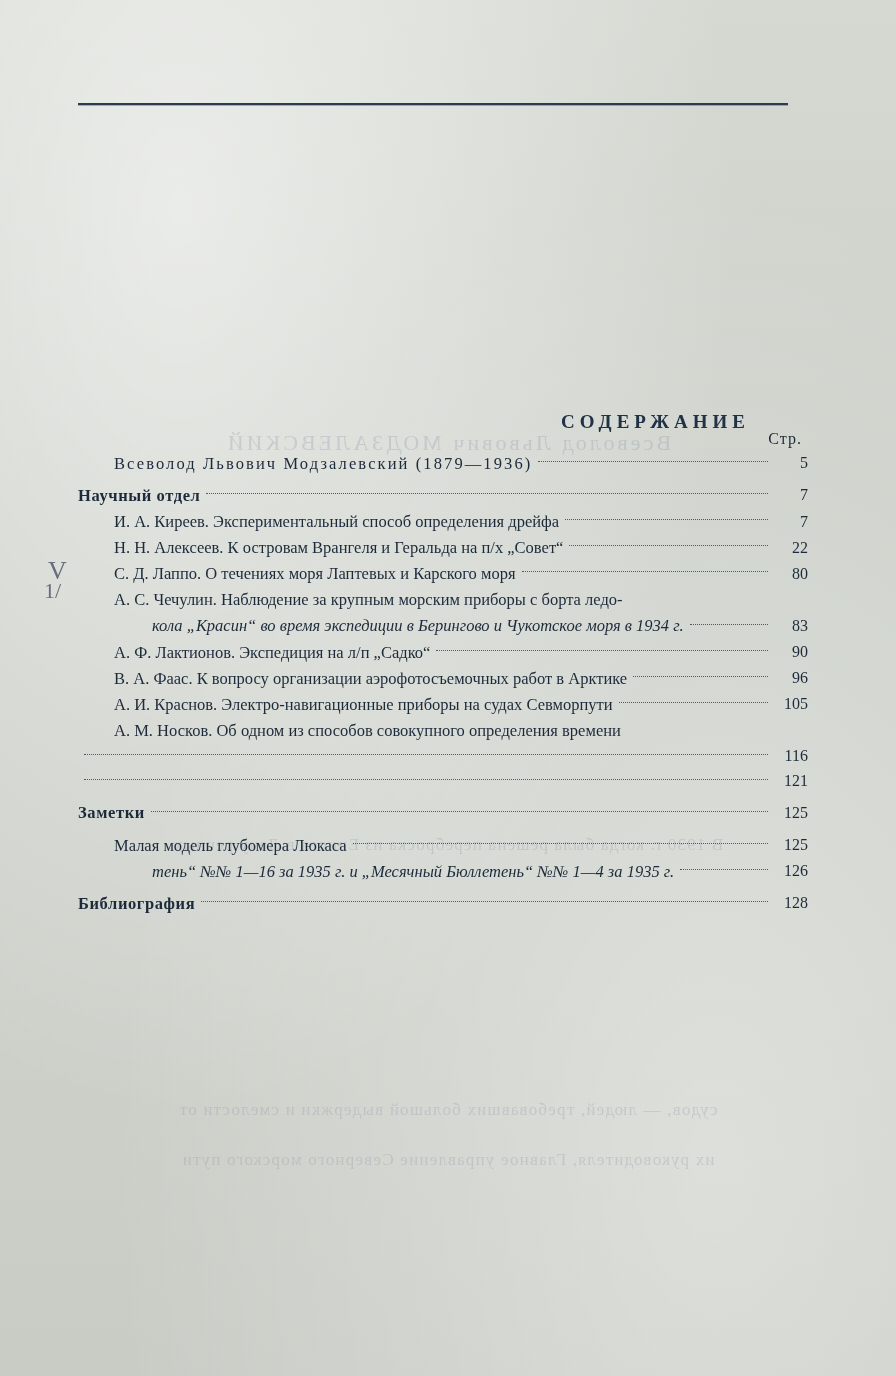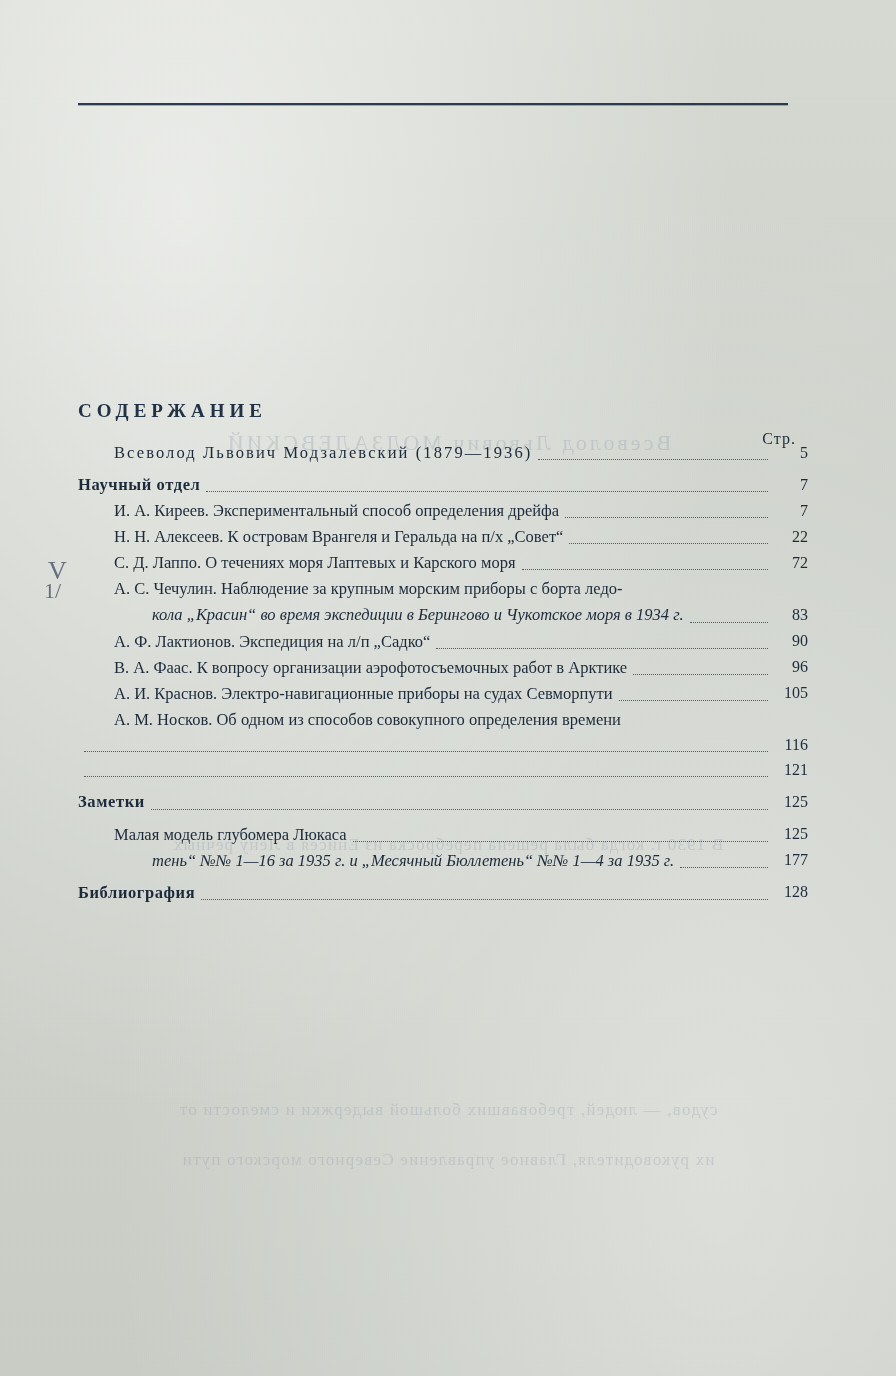--- a/index.html
+++ b/index.html
@@ -58,46 +58,46 @@
   }
 
   .content {
     position: absolute;
     left: 78px;
     top: 400px;
     width: 730px;
   }
 
   .toc-title {
-    text-align: left;
+    text-align: right;
     font-size: 19px;
     letter-spacing: 5px;
-    margin: 0 0 12px 0;
+    margin: 11px 0 12px 0;
     padding-right: 58px;
     color: #223246;
   }
 
   .str {
     position: absolute;
-    right: 12px;
+    right: 6px;
     top: 30px;
     font-size: 16px;
     letter-spacing: 1px;
   }
 
   .entries {
     margin-top: 18px;
     font-size: 16.5px;
     line-height: 1.52;
   }
 
   .entry {
     position: relative;
     display: flex;
-    align-items: flex-end;
+    align-items: center;
     margin-bottom: 1px;
   }
   .entry .txt {
     flex: 0 1 auto;
   }
   .entry .dots {
     flex: 1 1 auto;
     border-bottom: 1px dotted #33435a;
     margin: 0 6px 5px 6px;
     height: 1px;
@@ -177,21 +177,21 @@
 
     <div class="entry">
       <span class="txt indent">Н. Н. Алексеев. К островам Врангеля и Геральда на п/х „Совет“</span>
       <span class="dots"></span>
       <span class="pg">22</span>
     </div>
 
     <div class="entry">
       <span class="txt indent">С. Д. Лаппо. О течениях моря Лаптевых и Карского моря</span>
       <span class="dots"></span>
-      <span class="pg">72</span>
+      <span class="pg">80</span>
     </div>
 
     <div>
       <div class="entry">
         <span class="txt indent">А. С. Чечулин. Наблюдение за крупным морским приборы с борта ледо-</span>
       </div>
       <div class="entry">
         <span class="txt cont">кола „Красин“ во время экспедиции в Берингово и Чукотское моря в 1934 г.</span>
         <span class="dots"></span>
         <span class="pg">83</span>
@@ -240,21 +240,21 @@
     <div class="entry gap-small">
       <span class="txt indent">Малая модель глубомера Люкаса</span>
       <span class="dots"></span>
       <span class="pg">125</span>
     </div>
 
     <div>
       <div class="entry">
         <span class="txt cont">тень“ №№ 1—16 за 1935 г. и „Месячный Бюллетень“ №№ 1—4 за 1935 г.</span>
         <span class="dots"></span>
-        <span class="pg">177</span>
+        <span class="pg">126</span>
       </div>
     </div>
 
     <div class="entry gap-top">
       <span class="txt section-head">Библиография</span>
       <span class="dots"></span>
       <span class="pg">128</span>
     </div>
 
   </div>

